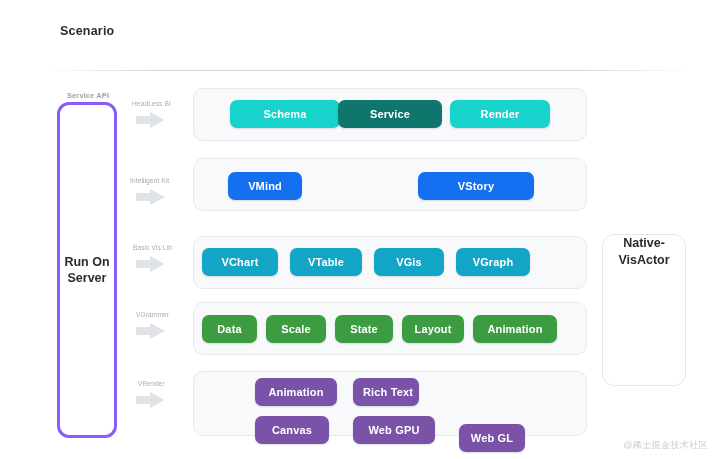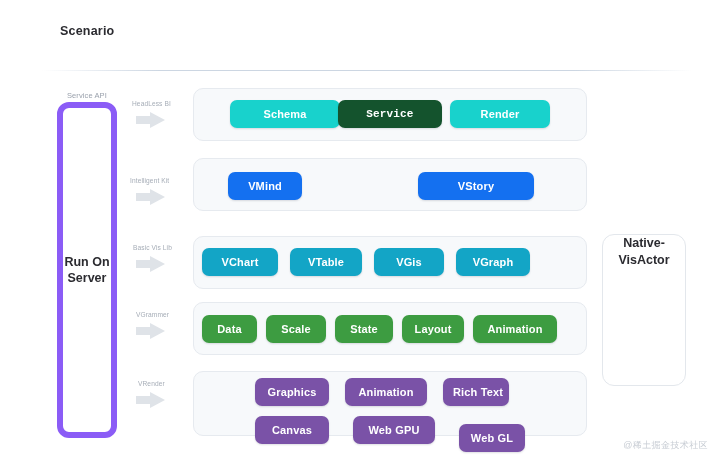--- a/index.html
+++ b/index.html
@@ -70,28 +70,28 @@
     width: 650px; height: 1px;
     background: linear-gradient(to right, rgba(205,216,230,0), #ccd6e2 18%, #ccd6e2 82%, rgba(205,216,230,0));
   }
 
   
   .service-api-label {
     position: absolute;
     left: 67px; top: 91px;
     font-size: 7.5px;
     color: #9aa1ac;
-    font-weight: 400;
+    font-weight: 700;
     letter-spacing: 0.1px;
   }
   .run-on-server {
     position: absolute;
     left: 57px; top: 102px;
     width: 60px; height: 336px;
-    border: 6px solid #8b5cf6;
+    border: 3px solid #8b5cf6;
     border-radius: 12px;
     background: #ffffff;
     display: flex;
     align-items: center;
     justify-content: center;
   }
   .run-on-server-text {
     font-size: 12.5px;
     font-weight: 700;
     color: #2b2b30;
@@ -207,21 +207,21 @@
   </svg>
 
   <div class="stage-tag" style="left:138px; top:380px;">VRender</div>
   <svg class="arrow-icon" style="left:134px; top:390px;" viewBox="0 0 34 20">
     <path d="M2 6 L16 6 L16 2 L31 10 L16 18 L16 14 L2 14 Z" fill="#dfe3e8"></path>
   </svg>
 
   <div class="layer-card" style="left:193px; top:88px; width:394px; height:53px;"></div>
   <div class="chips" style="left:207px; top:100px; gap:0px;padding-left:23px;">
     <div class="chip" style="background:#18d2cc; width:110px;">Schema</div>
-    <div class="chip" style="background:#14532d; width:104px; margin-left:-2px;font-family:Liberation Mono, monospace;">Service</div>
+    <div class="chip" style="background:#0f766e; width:104px; margin-left:-2px;">Service</div>
     <div class="chip" style="background:#18d2cc; width:100px; margin-left:8px;">Render</div>
   </div>
 
   <div class="layer-card" style="left:193px; top:158px; width:394px; height:53px;"></div>
   <div class="chips" style="left:228px; top:172px;">
     <div class="chip" style="background:#1470f0; width:74px;">VMind</div>
     <div class="chip" style="background:#1470f0; width:116px; margin-left:116px;">VStory</div>
   </div>
 
   <div class="layer-card" style="left:193px; top:236px; width:394px; height:53px;"></div>
@@ -236,21 +236,20 @@
   <div class="chips" style="left:202px; top:315px; gap:9px;">
     <div class="chip" style="background:#3d9c41; width:55px;">Data</div>
     <div class="chip" style="background:#3d9c41; width:60px;">Scale</div>
     <div class="chip" style="background:#3d9c41; width:58px;">State</div>
     <div class="chip" style="background:#3d9c41; width:62px;">Layout</div>
     <div class="chip" style="background:#3d9c41; width:84px;">Animation</div>
   </div>
 
   <div class="layer-card" style="left:193px; top:371px; width:394px; height:65px;"></div>
   <div class="chips" style="left:255px; top:378px; gap:16px;">
-    <div class="chip" style="background:#7a52a7; width:74px;">Graphics</div>
     <div class="chip" style="background:#7a52a7; width:82px;">Animation</div>
     <div class="chip" style="background:#7a52a7; width:66px;padding-left:12px;">Rich Text</div>
   </div>
   <div class="chips" style="left:255px; top:408px; gap:24px;">
     <div class="chip" style="background:#7a52a7; width:74px;">Canvas</div>
     <div class="chip" style="background:#7a52a7; width:82px;">Web GPU</div>
     <div class="chip" style="background:#7a52a7; width:66px;margin-top:16px;">Web GL</div>
   </div>
 
   <div class="native-panel">

